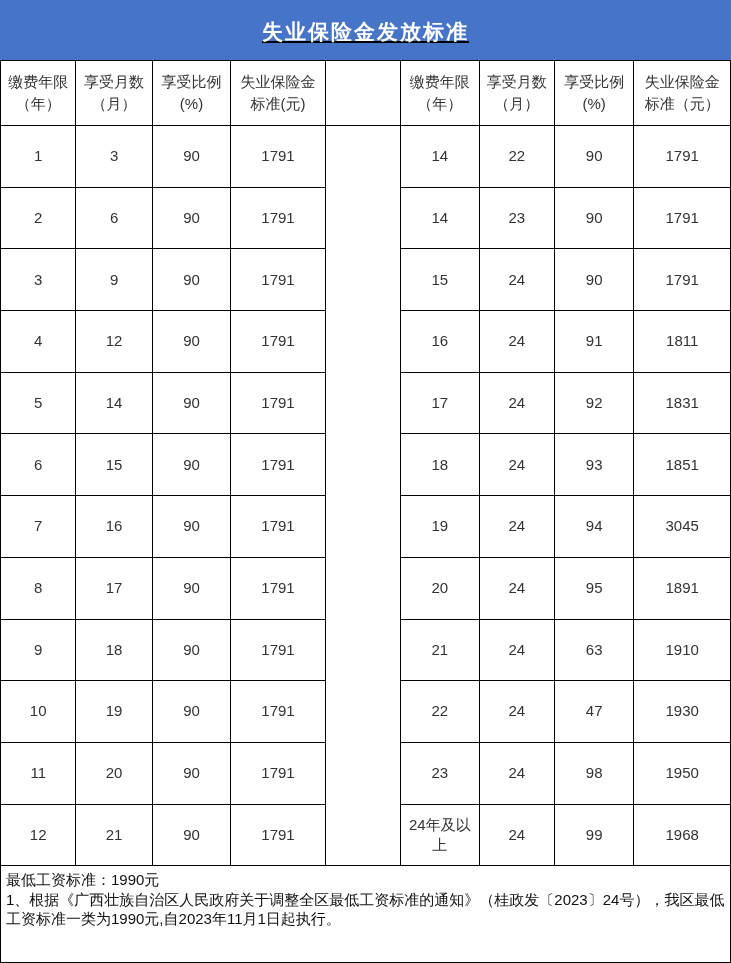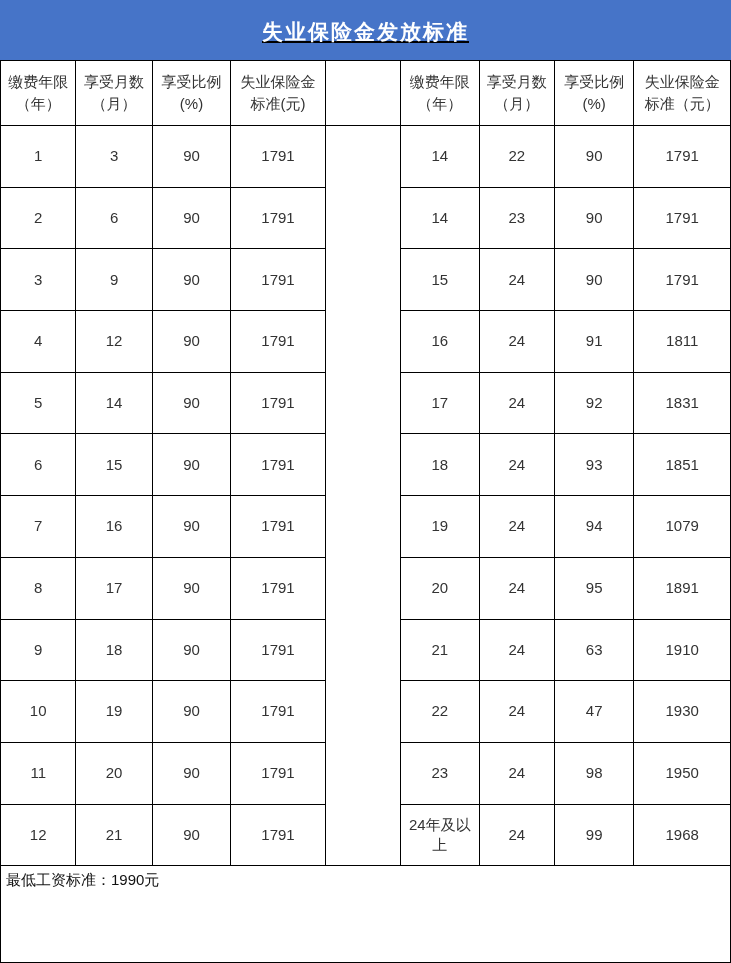--- a/index.html
+++ b/index.html
@@ -175,21 +175,21 @@
           <td>1851</td>
         </tr>
         <tr>
           <td>7</td>
           <td>16</td>
           <td>90</td>
           <td>1791</td>
           <td>19</td>
           <td>24</td>
           <td>94</td>
-          <td>1079</td>
+          <td>3045</td>
         </tr>
         <tr>
           <td>8</td>
           <td>17</td>
           <td>90</td>
           <td>1791</td>
           <td>20</td>
           <td>24</td>
           <td>95</td>
           <td>1891</td>
@@ -232,15 +232,16 @@
           <td>24年及以上</td>
           <td>24</td>
           <td>99</td>
           <td>1968</td>
         </tr>
       </tbody>
   </table>
 
   <footer class="notes">
     <p>最低工资标准：1990元</p>
+    <p>1、根据《广西壮族自治区人民政府关于调整全区最低工资标准的通知》（桂政发〔2023〕24号），我区最低工资标准一类为1990元,自2023年11月1日起执行。</p>
   </footer>
 
 </div>
 
 </body></html>

